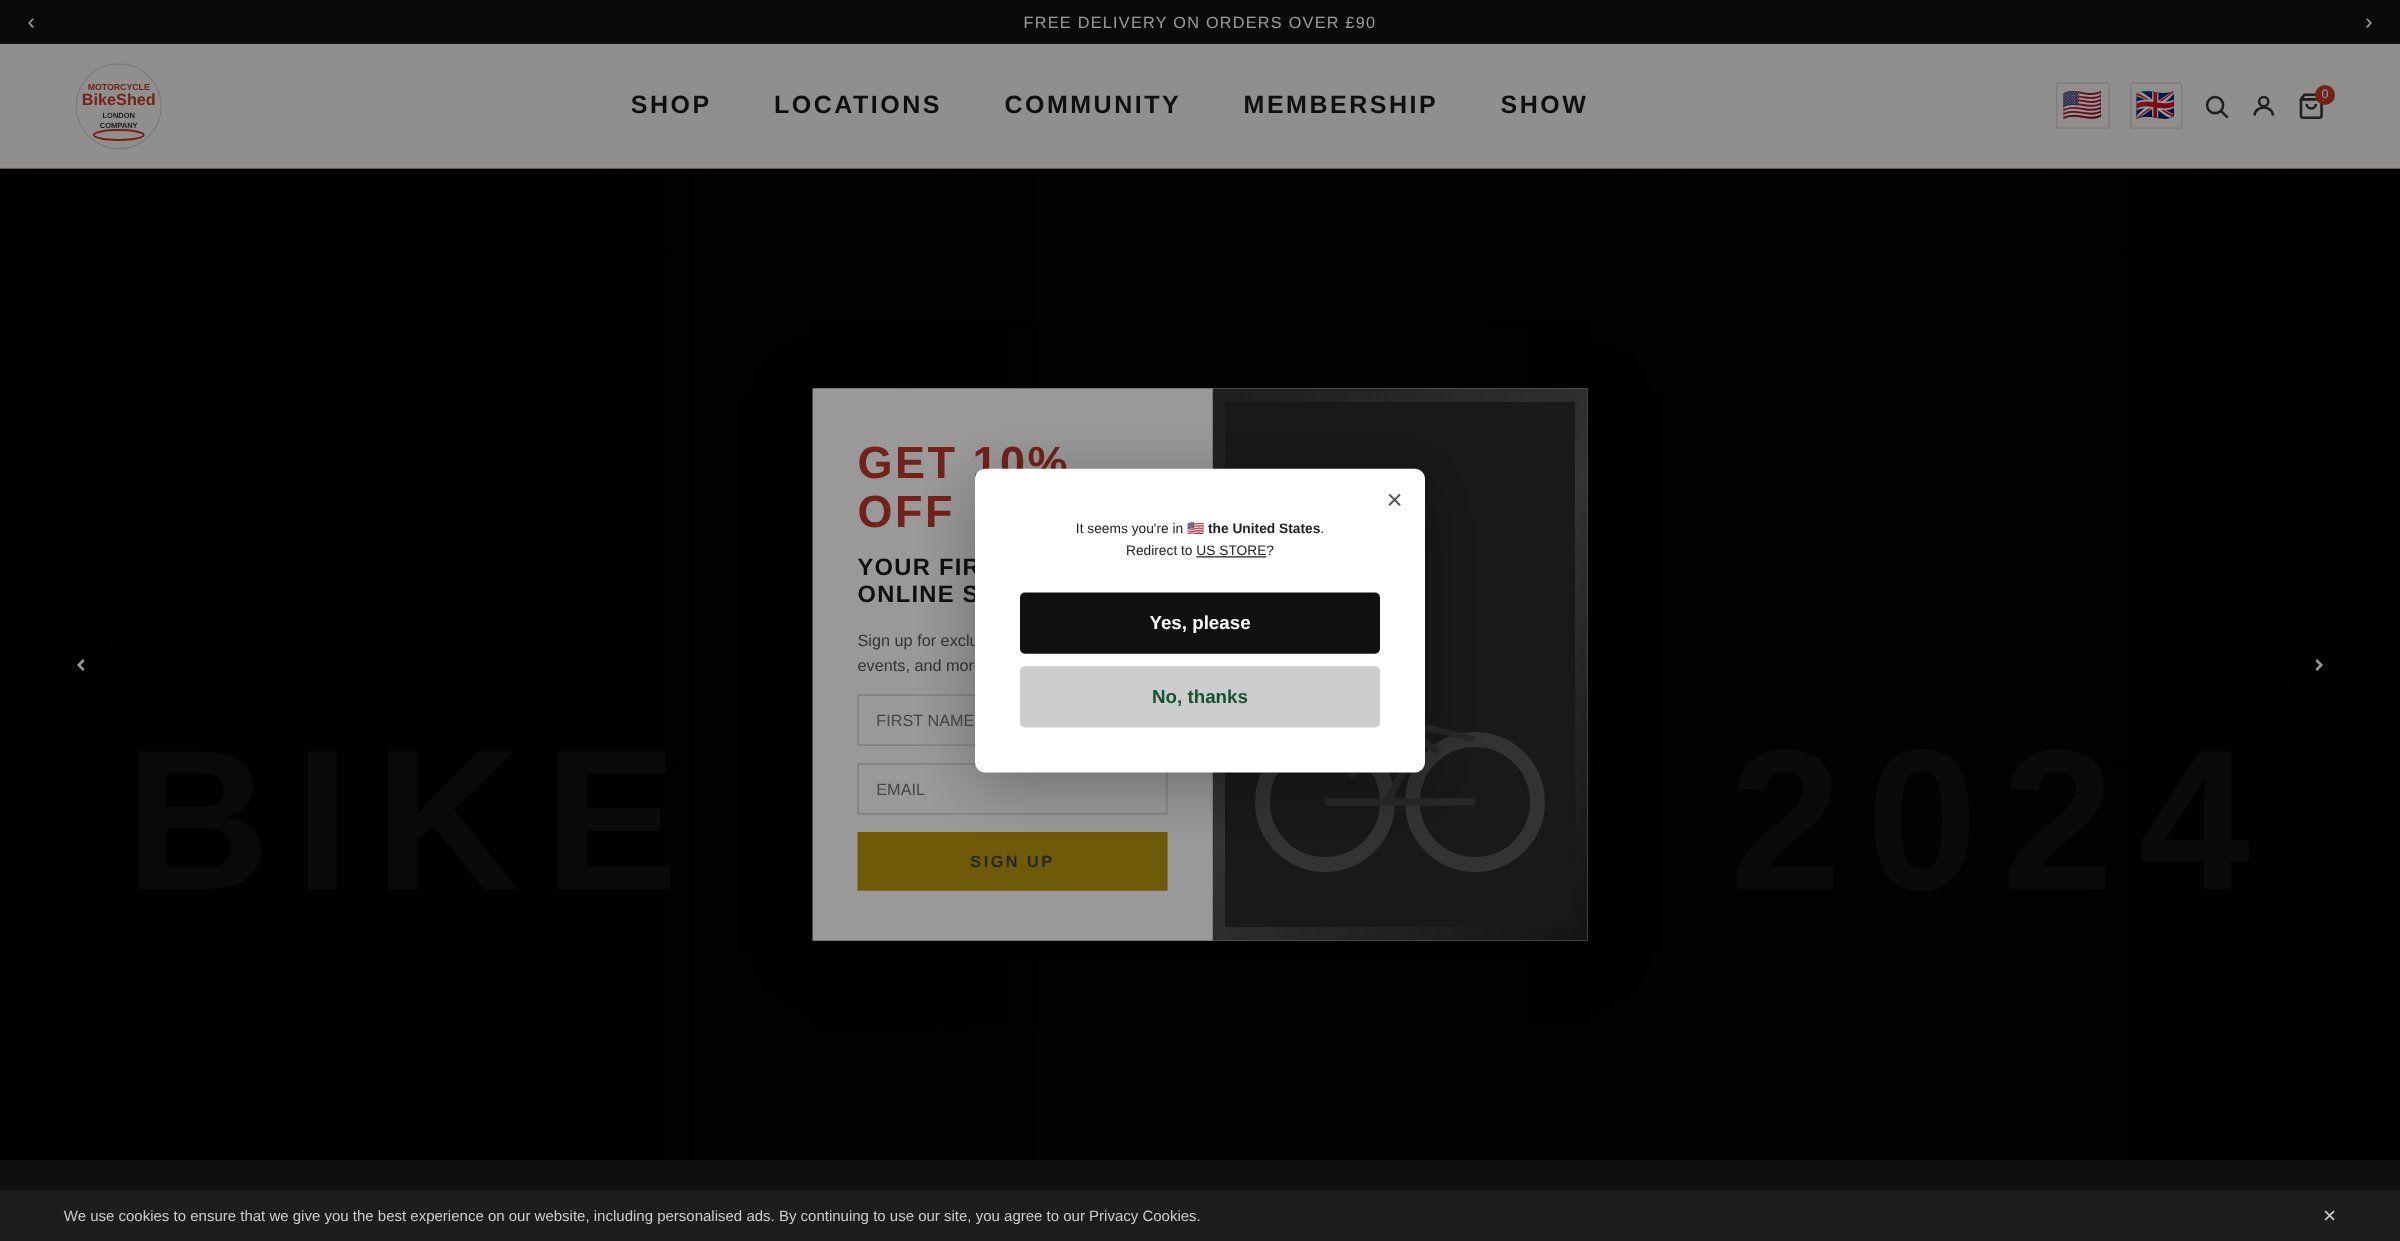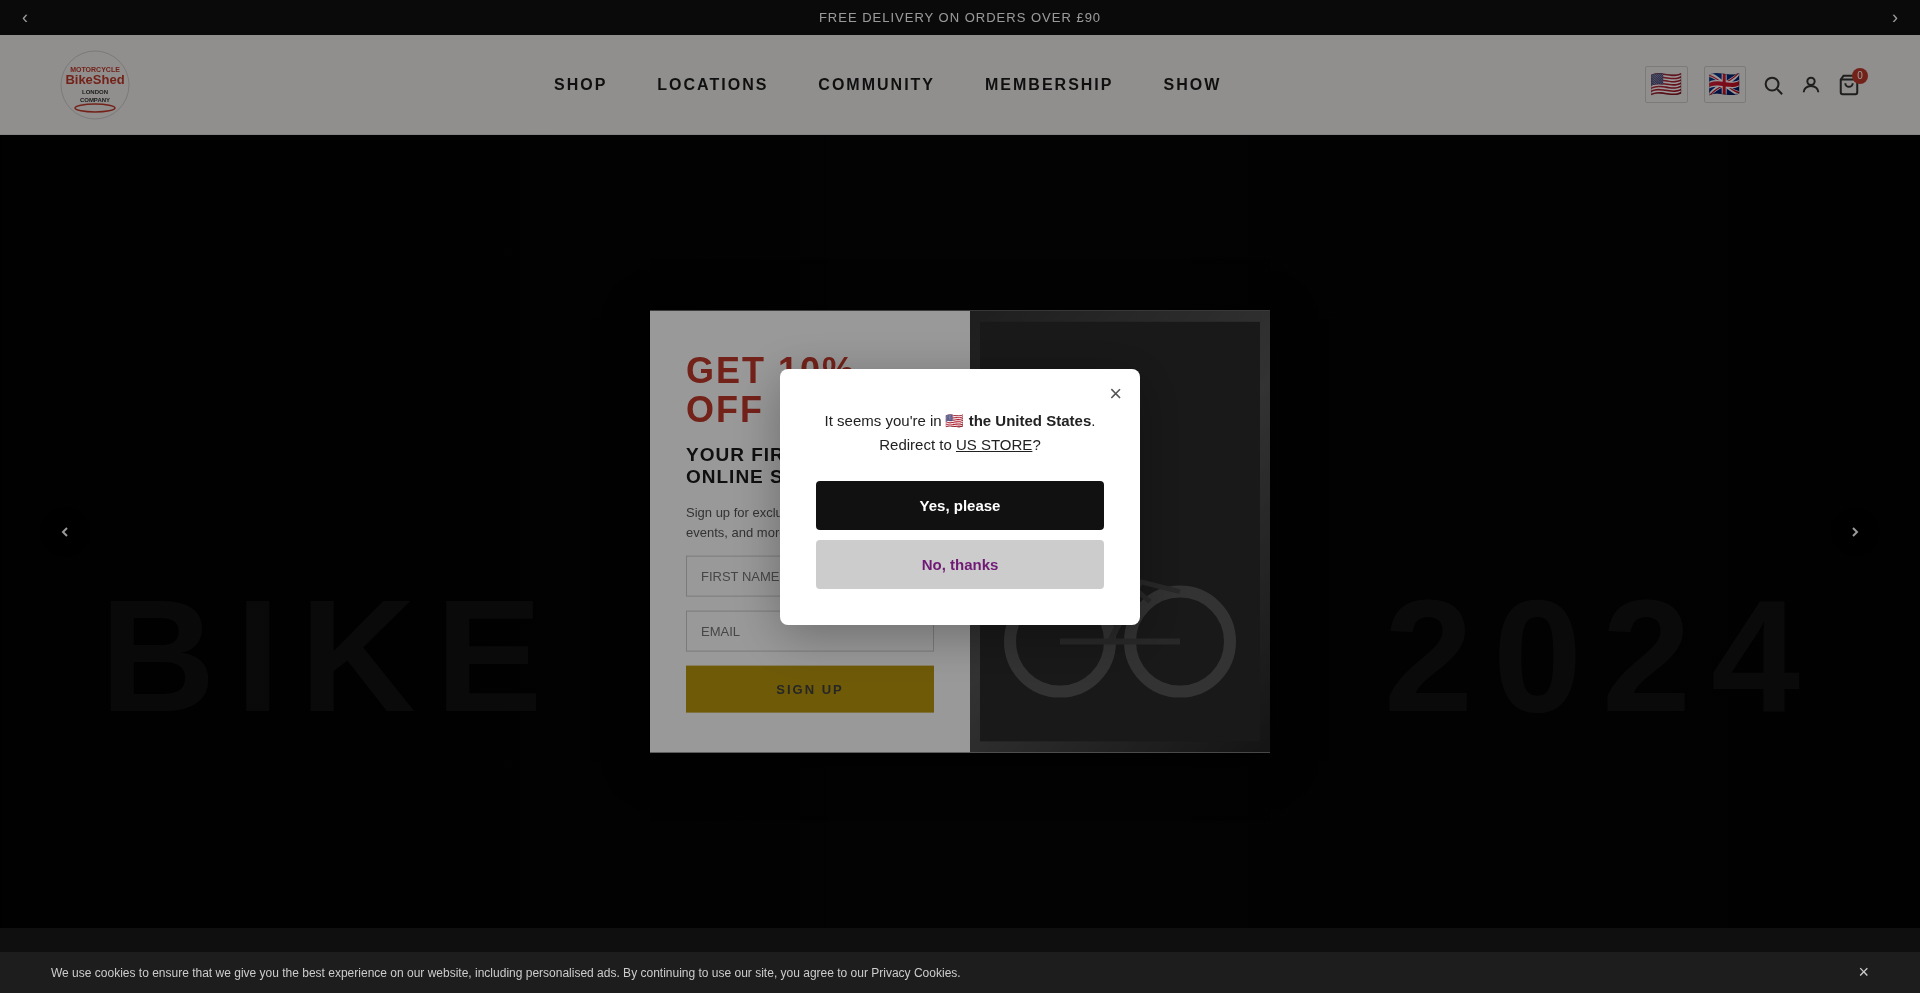--- a/index.html
+++ b/index.html
@@ -53,21 +53,21 @@
     .logo-badge svg { width: 100%; height: 100%; }
 
     .main-nav {
       display: flex;
       align-items: center;
       gap: 50px;
       flex: 1;
       justify-content: center;
     }
     .nav-item {
-      font-size: 16px;
+      font-size: 20px;
       font-weight: 700;
       letter-spacing: 2px;
       text-transform: uppercase;
       color: #1a1a1a;
       cursor: pointer;
       text-decoration: none;
     }
 
     .header-actions {
       display: flex;
@@ -260,21 +260,21 @@
       top: 14px;
       right: 18px;
       background: none;
       border: none;
       font-size: 22px;
       color: #555;
       cursor: pointer;
       line-height: 1;
     }
     .modal-text {
-      font-size: 15px;
+      font-size: 11px;
       color: #222;
       line-height: 1.6;
       margin-bottom: 24px;
     }
     .modal-text strong { font-weight: 700; }
     .modal-text a { color: #222; text-decoration: underline; }
     .modal-btn-yes {
       width: 100%;
       background: #111;
       color: #fff;
@@ -282,21 +282,21 @@
       padding: 16px;
       font-size: 15px;
       font-weight: 600;
       border-radius: 4px;
       cursor: pointer;
       margin-bottom: 10px;
     }
     .modal-btn-no {
       width: 100%;
       background: #ccc;
-      color: #701a75;
+      color: #14532d;
       border: none;
       padding: 16px;
       font-size: 15px;
       font-weight: 600;
       border-radius: 4px;
       cursor: pointer;
     }
 
     
     .cookie-bar {

